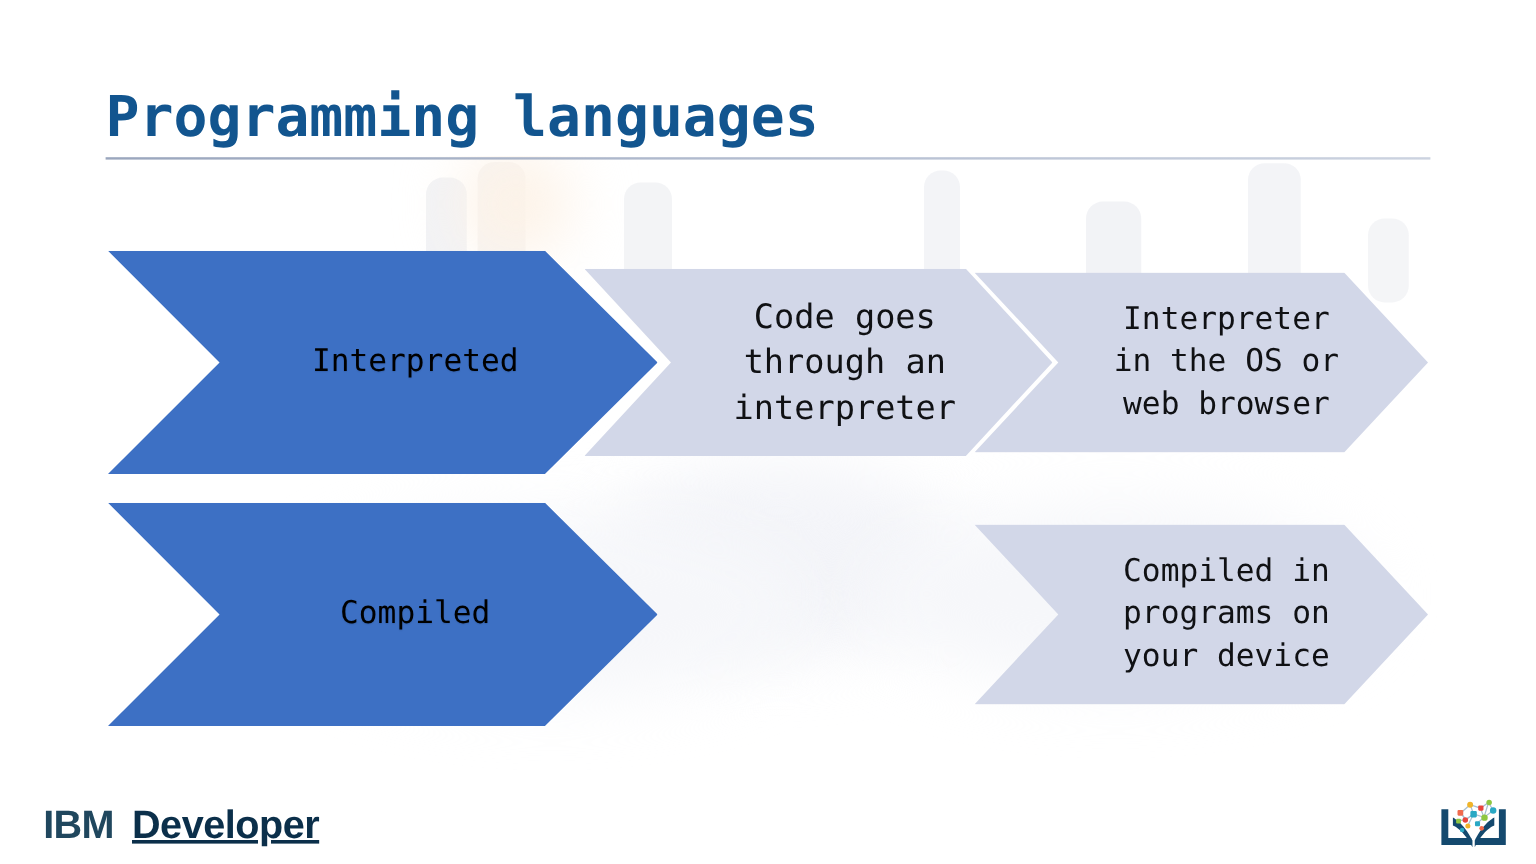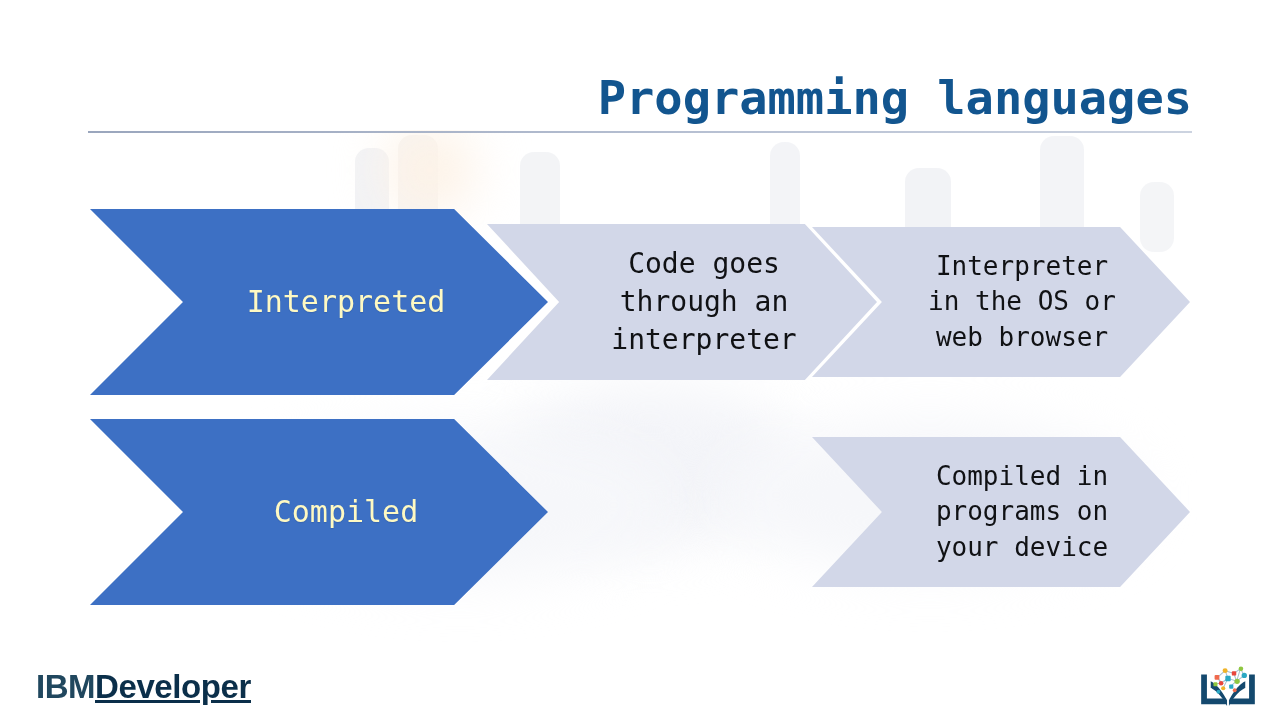--- a/index.html
+++ b/index.html
@@ -52,21 +52,20 @@
     width: 1104px;
   }
   .slide-title {
     font-family: "DejaVu Sans Mono", "Liberation Mono", monospace;
     font-size: 47px;
     font-weight: bold;
     color: #12558f;
     letter-spacing: 0px;
     line-height: 1.1;
     white-space: nowrap;
-    text-align: right;
   }
   .title-rule {
     margin-top: 7px;
     width: 1104px;
     height: 2px;
     background: linear-gradient(to right, #9aa6bd 0%, #b9c2d4 60%, #ccd3e0 100%);
   }
 
   
   .flow {
@@ -99,22 +98,22 @@
   .chev-primary {
     left: 90px;
     top: 0px;
     width: 458px;
     height: 186px;
     background: #3d70c4;
     clip-path: polygon(0% 0%, 79.5% 0%, 100% 50%, 79.5% 100%, 0% 100%, 20.3% 50%);
     filter: drop-shadow(1px 2px 1px rgba(120,130,150,0.30));
   }
   .chev-primary .chev-text {
-    color: #fef9c3;
-    font-size: 30px;
+    color: #000000;
+    font-size: 26px;
     line-height: 1.22;
     padding-left: 84px;
     padding-right: 30px;
     text-shadow: 0 1px 1px rgba(30,50,90,0.18);
   }
 
   
   .chev-light {
     background: #d2d7e8;
     clip-path: polygon(0% 0%, 81.5% 0%, 100% 50%, 81.5% 100%, 0% 100%, 18.5% 50%);
@@ -163,21 +162,21 @@
     width: 1280px;
     height: 80px;
   }
 
   .ibm-logo {
     position: absolute;
     left: 36px;
     bottom: 14px;
     display: flex;
     align-items: baseline;
-    gap: 0;
+    gap: 15px;
     font-family: "Liberation Sans", sans-serif;
   }
   .ibm-mark {
     font-size: 33px;
     font-weight: bold;
     color: #20475e;
     letter-spacing: -0.5px;
     position: relative;
   }
   .ibm-word {

